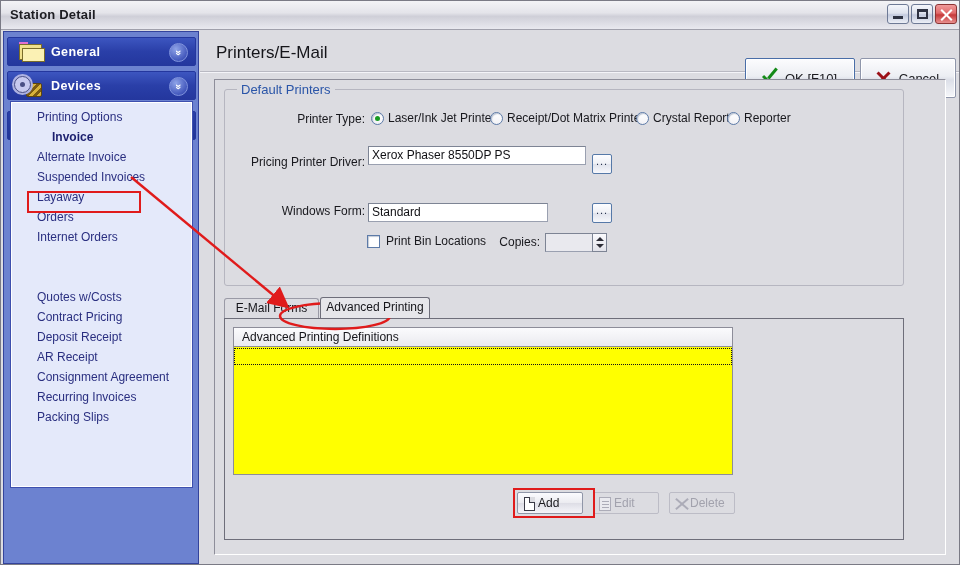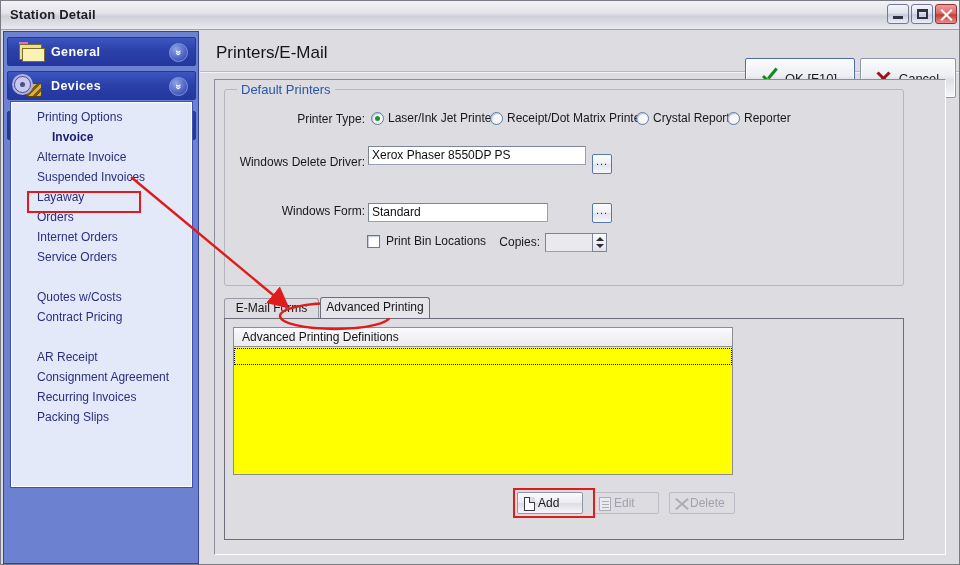--- a/index.html
+++ b/index.html
@@ -410,23 +410,23 @@
     </div>
 
     <div class="sidelist">
       <div class="sideitem" style="top:4px;">Printing Options</div>
       <div class="sideitem sel" style="top:24px;">Invoice</div>
       <div class="sideitem" style="top:44px;">Alternate Invoice</div>
       <div class="sideitem" style="top:64px;">Suspended Invoices</div>
       <div class="sideitem" style="top:84px;">Layaway</div>
       <div class="sideitem" style="top:104px;">Orders</div>
       <div class="sideitem" style="top:124px;">Internet Orders</div>
-      <div class="sideitem" style="top:144px;">Service Orders</div>
       <div class="sideitem" style="top:204px;">Contract Pricing</div>
       <div class="sideitem" style="top:184px;">Quotes w/Costs</div>
+      <div class="sideitem" style="top:224px;">Deposit Receipt</div>
       <div class="sideitem" style="top:244px;">AR Receipt</div>
       <div class="sideitem" style="top:264px;">Consignment Agreement</div>
       <div class="sideitem" style="top:284px;">Recurring Invoices</div>
       <div class="sideitem" style="top:304px;">Packing Slips</div>
     </div>
 
     <div class="sel-box"></div>
   </div>
 
   <div class="content">
@@ -455,21 +455,21 @@
 
         <div class="radio" style="left:265px; top:22px;"></div>
         <div class="radio-lbl" style="left:282px; top:21px;">Receipt/Dot Matrix Printer</div>
 
         <div class="radio" style="left:411px; top:22px;"></div>
         <div class="radio-lbl" style="left:428px; top:21px;">Crystal Report</div>
 
         <div class="radio" style="left:502px; top:22px;"></div>
         <div class="radio-lbl" style="left:519px; top:21px;">Reporter</div>
 
-        <div class="lbl-r" style="left:0px; top:65px; width:140px;">Windows Delete Driver:</div>
+        <div class="lbl-r" style="left:0px; top:65px; width:140px;">Pricing Printer Driver:</div>
         <div class="tfield" style="left:143px; top:56px; width:218px;">Xerox Phaser 8550DP PS</div>
         <div class="ellbtn" style="left:367px; top:64px;">...</div>
 
         <div class="lbl-r" style="left:0px; top:114px; width:140px;">Windows Form:</div>
         <div class="tfield" style="left:143px; top:113px; width:180px;">Standard</div>
         <div class="ellbtn" style="left:367px; top:113px;">...</div>
 
         <div class="cbox" style="left:142px; top:145px;"></div>
         <div class="radio-lbl" style="left:161px; top:144px;">Print Bin Locations</div>
 

